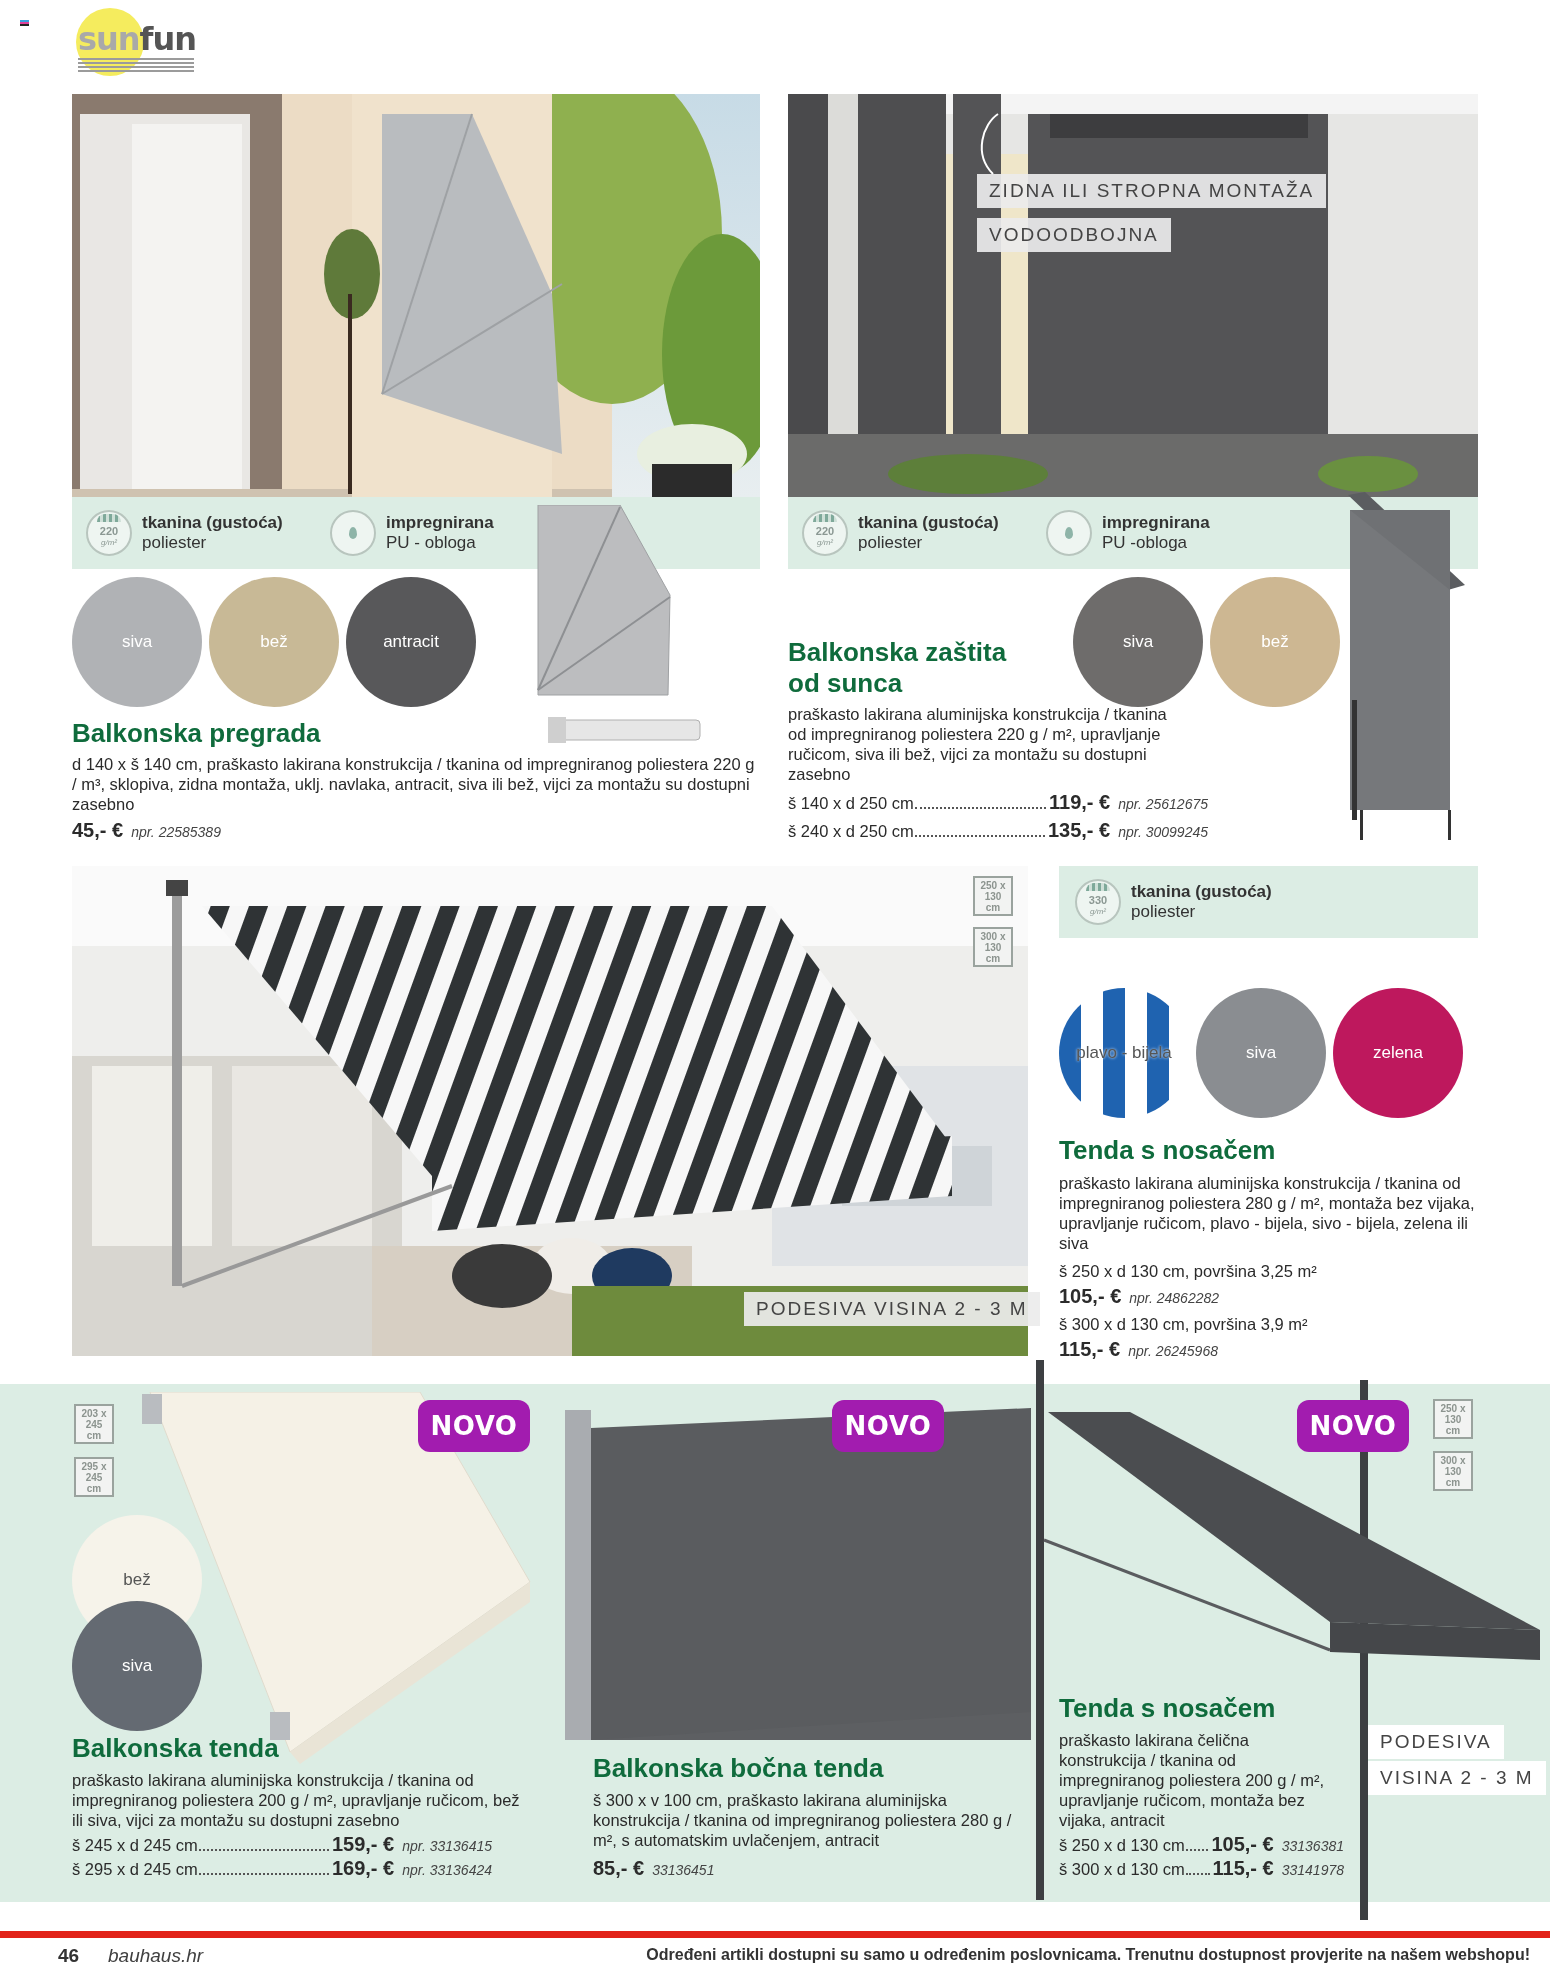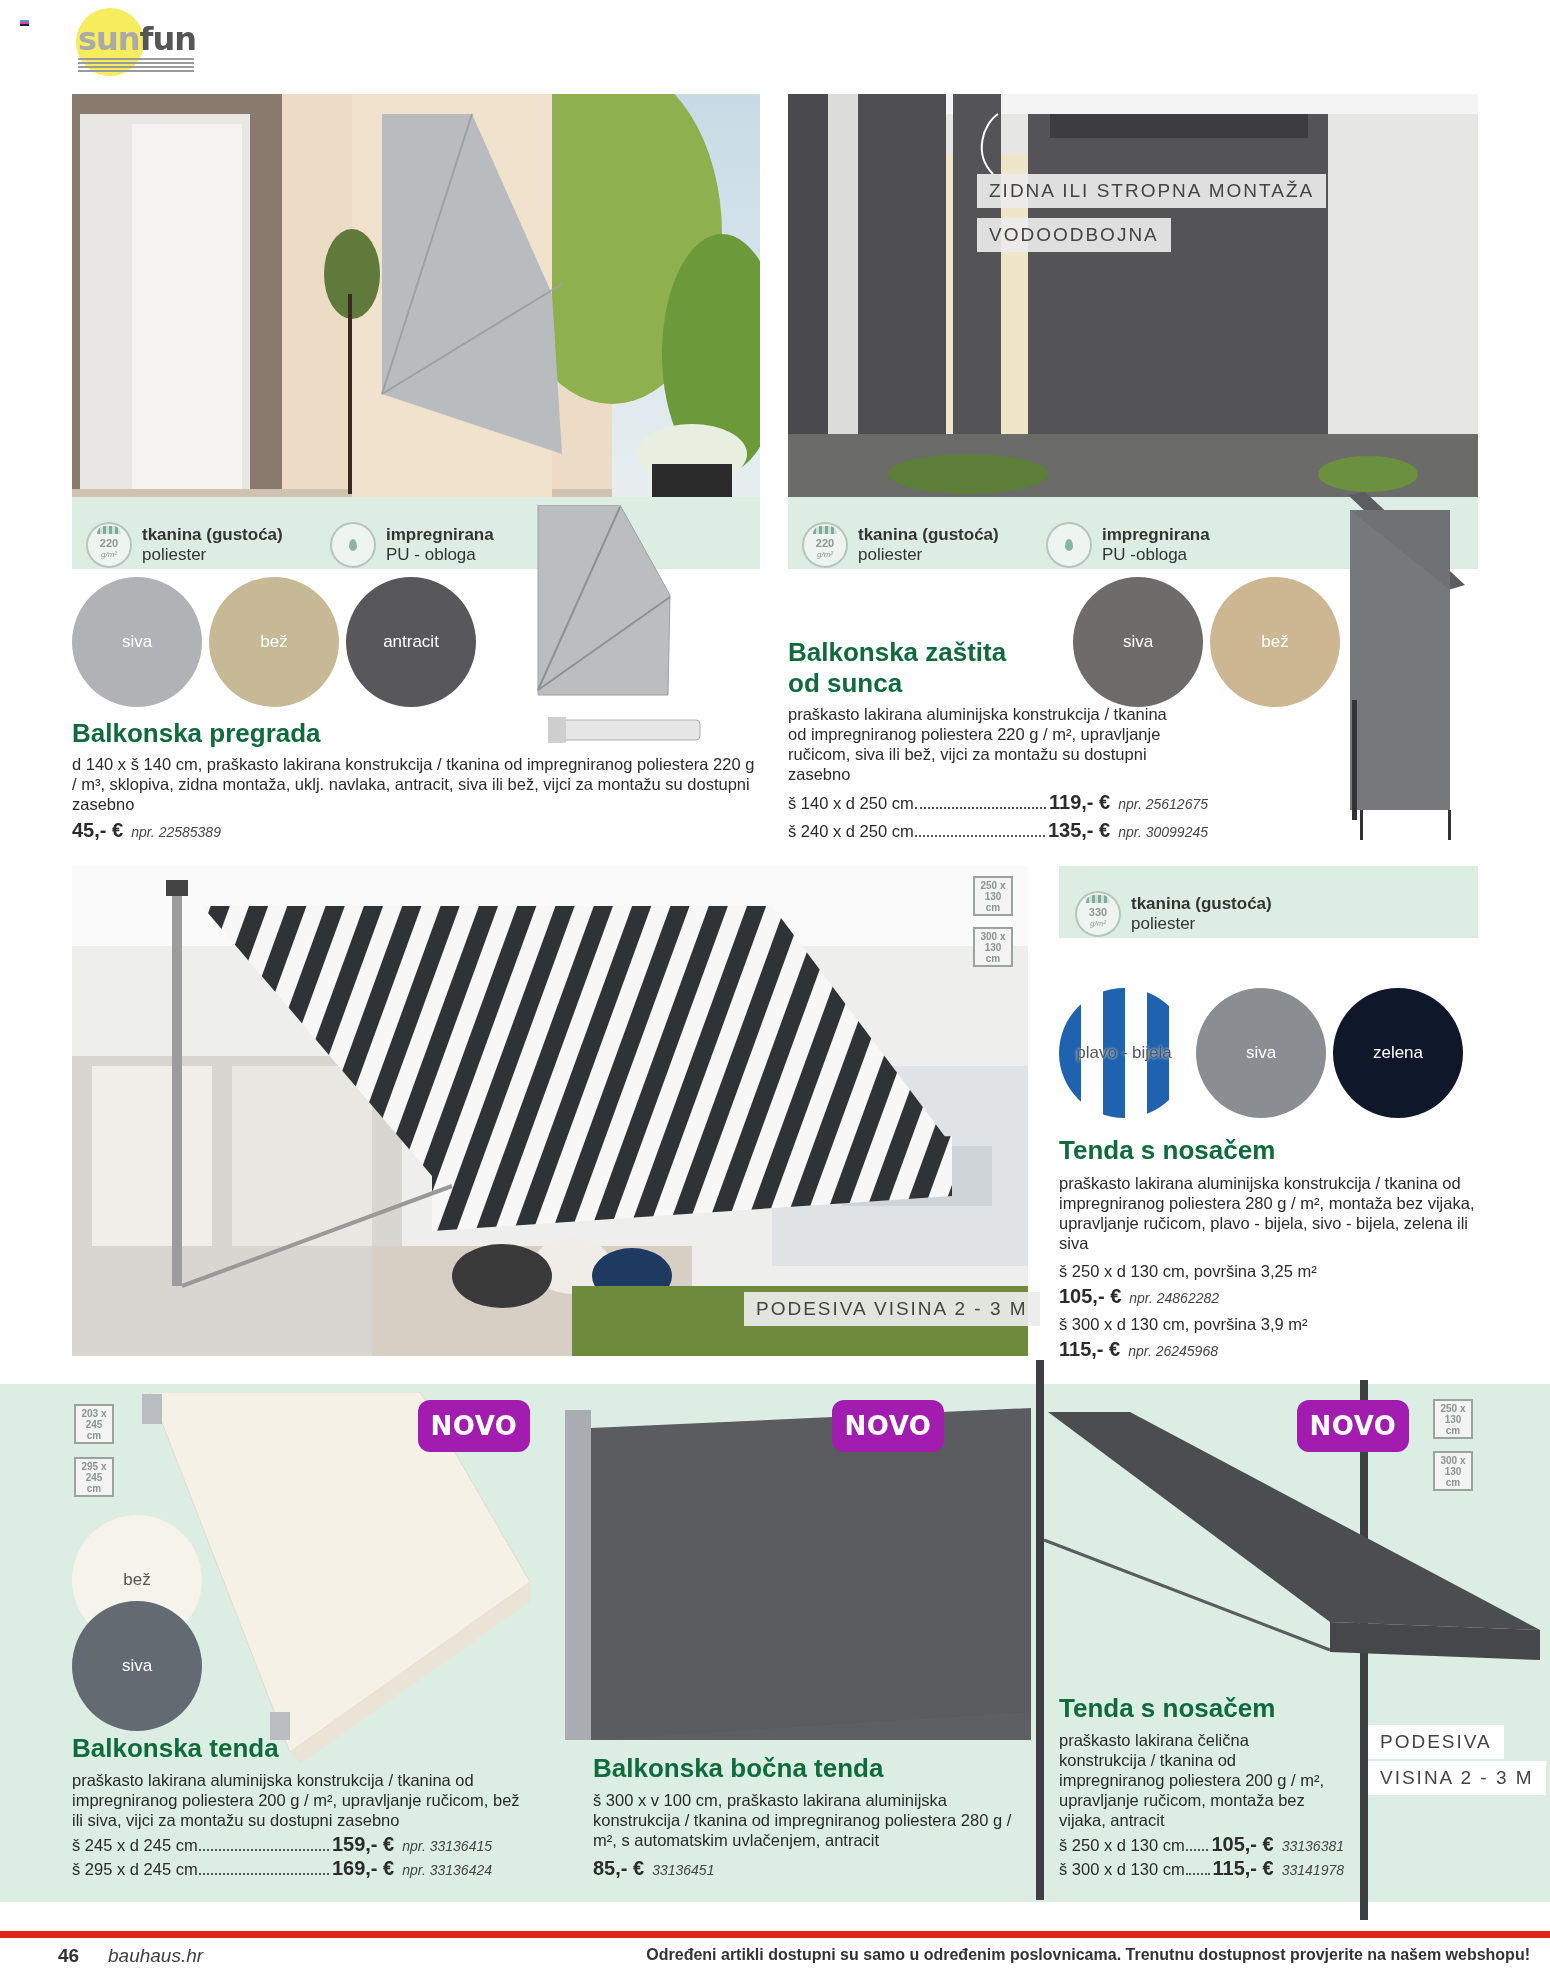--- a/index.html
+++ b/index.html
@@ -18,21 +18,21 @@
   .logo .sun-part { color: #a9a9a9; }
   .logo .fun-part { color: #555555; }
   .logo .lines { position: absolute; left: 6px; top: 50px; width: 116px; }
   .logo .lines i { display: block; height: 2px; background: #9b9b9b; margin-bottom: 2px; }
 
   
   .photo { overflow: hidden; }
 
   
   .strip { background: #dcede4; }
-  .feat { position: absolute; display: flex; align-items: center; gap: 10px; margin-top: 12px; }
+  .feat { position: absolute; display: flex; align-items: center; gap: 10px; }
   .feat-icon { width: 46px; height: 46px; border-radius: 50%; border: 2px solid #b8c5be; background: #eef5f1; display: flex; flex-direction: column; align-items: center; justify-content: center; color: #8b9893; font-size: 11px; line-height: 11px; position: relative; }
   .feat-icon .awning { position: absolute; top: 2px; left: 9px; width: 24px; height: 8px; border-radius: 12px 12px 0 0; background: repeating-linear-gradient(90deg, #7fa99a 0 3px, #cfe0d8 3px 6px); }
   .feat-icon .num { margin-top: 8px; font-weight: bold; }
   .feat-icon .unit { font-size: 8px; font-style: italic; }
   .drop { width: 8px; height: 12px; background: #8eb4a8; border-radius: 50% 50% 50% 50% / 60% 60% 40% 40%; transform: rotate(0deg); }
   .feat-text { font-size: 17px; line-height: 20px; color: #333; }
   .feat-text b { display: block; font-weight: bold; }
 
   
   .swatch { position: absolute; border-radius: 50%; display: flex; align-items: center; justify-content: center; font-size: 17px; color: #ffffff; }
@@ -274,21 +274,21 @@
     </div>
   <div class="feat-text"><b>tkanina (gustoća)</b><span>poliester</span></div>
 </div>
 
 <div class="swatch" style="left:1059px;top:988px;width:130px;height:130px;background:repeating-linear-gradient(90deg,#1f63b0 0 22px,#ffffff 22px 44px);color:#555;text-shadow:0 0 3px #fff;">
     <span>plavo - bijela</span>
   </div>
 <div class="swatch" style="left:1196px;top:988px;width:130px;height:130px;background:#8a8d91;">
     <span>siva</span>
   </div>
-<div class="swatch" style="left:1333px;top:988px;width:130px;height:130px;background:#0f172a;text-align:center;">
+<div class="swatch" style="left:1333px;top:988px;width:130px;height:130px;background:#be185d;text-align:center;">
     <span>zelena</span>
   </div>
 
 <div class="ptitle" style="left:1059px;top:1135px;">Tenda s nosačem</div>
 <div class="pdesc" style="left:1059px;top:1173px;width:420px;">praškasto lakirana aluminijska konstrukcija / tkanina od impregniranog poliestera 280 g / m², montaža bez vijaka, upravljanje ručicom, plavo - bijela, sivo - bijela, zelena ili siva</div>
 <div class="pdesc" style="left:1059px;top:1261px;">š 250 x d 130 cm, površina 3,25 m²</div>
 <div class="price-line" style="left:1059px;top:1284px;">
   <span class="amt" style="margin-left:0">105,- €</span>
   <span class="art">npr. 24862282</span>
 </div>

